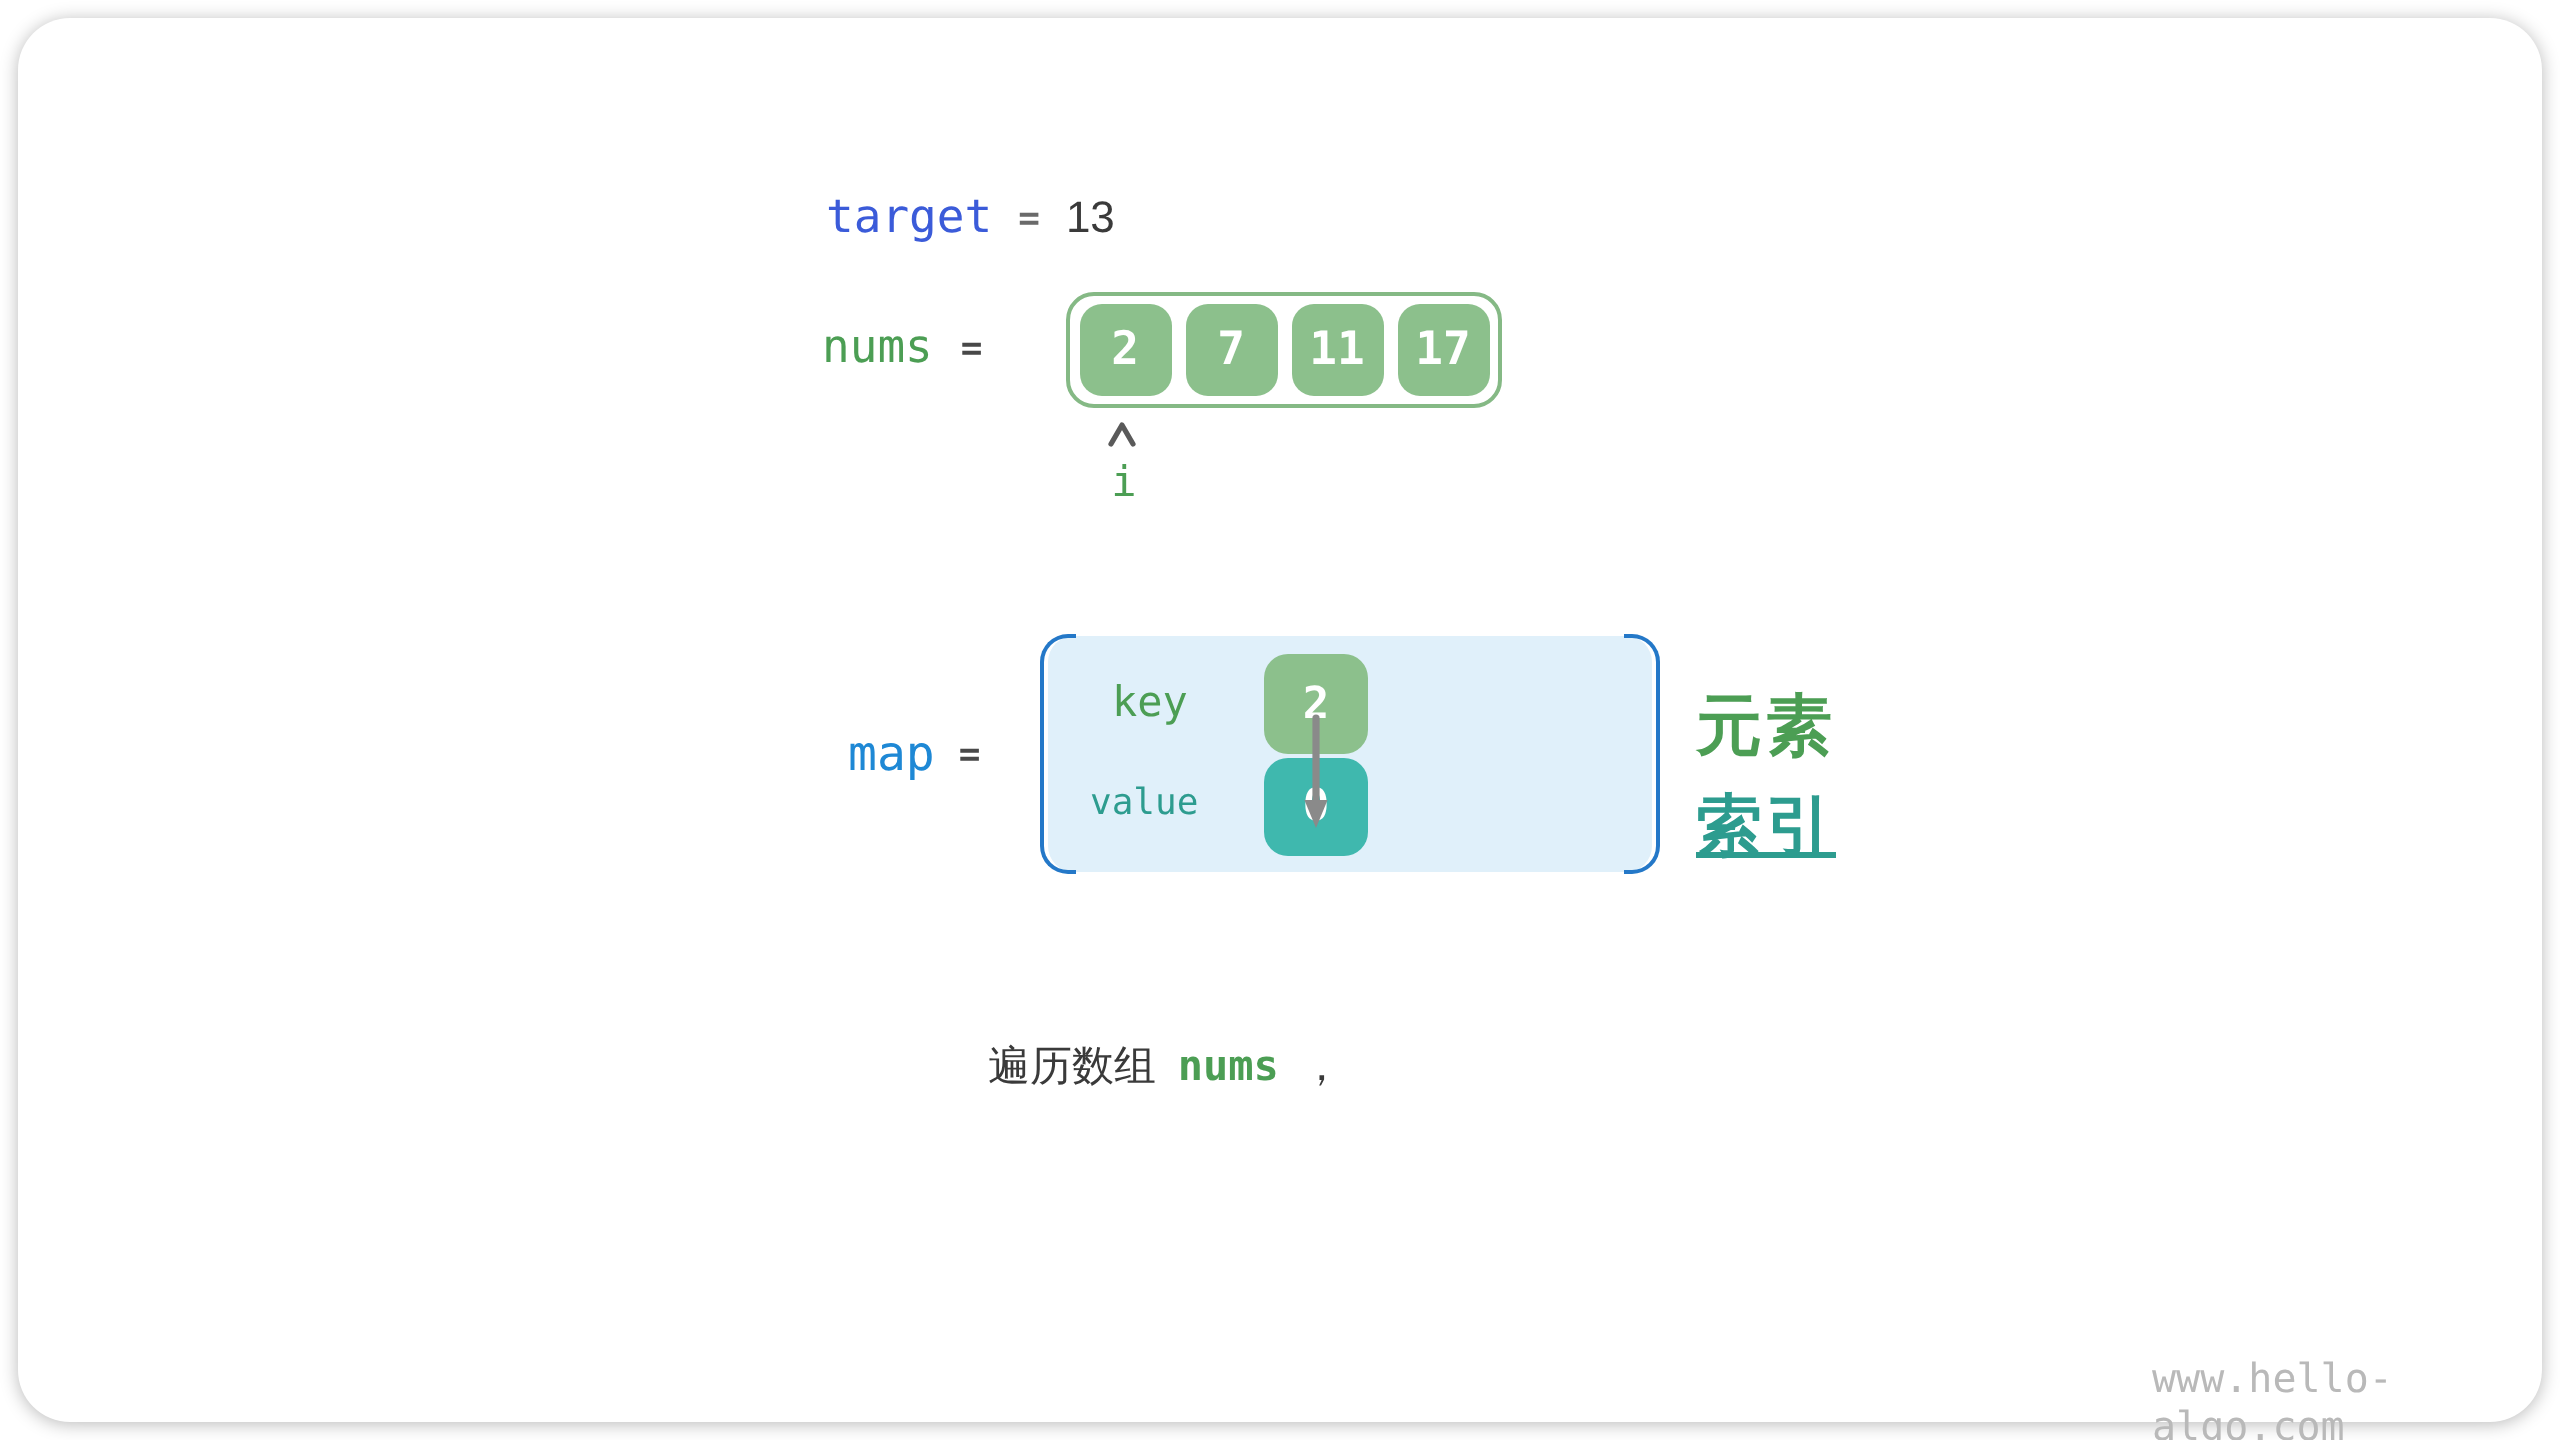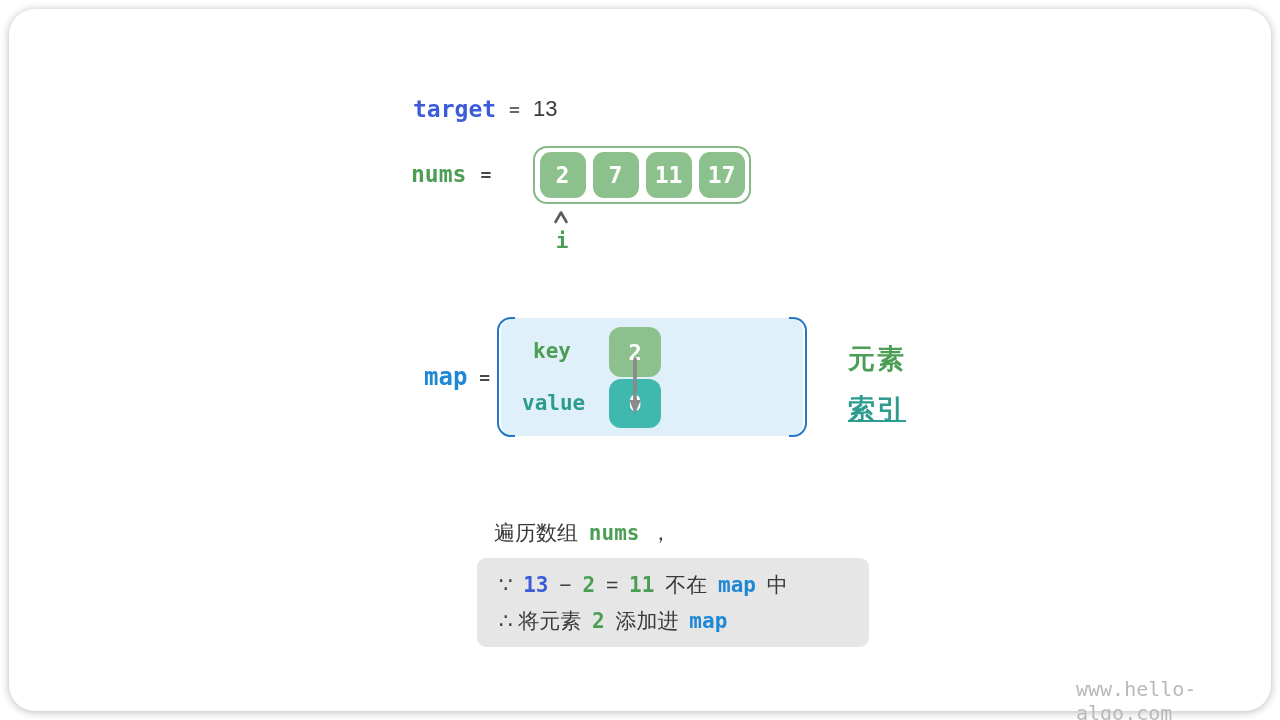--- a/index.html
+++ b/index.html
@@ -8,21 +8,21 @@
   }
   *{margin:0;padding:0;box-sizing:border-box;}
   html,body{width:1280px;height:720px;background:#ffffff;font-family:var(--sans);}
   .stage{position:relative;width:1280px;height:720px;overflow:hidden;}
   .card{
     position:absolute;inset:9px;background:#ffffff;border-radius:26px;
     box-shadow:0 1px 9px rgba(0,0,0,0.28);
   }
   .abs{position:absolute;}
   .row{display:flex;align-items:center;}
-  .code{font-family:var(--mono);font-weight:bold;}
+  .code{font-family:var(--mono);font-weight:normal;}
   .indigo{color:var(--indigo);}
   .green{color:var(--green);}
   .cyan{color:var(--cyan);}
   .tealc{color:var(--teal);}
 
   
   .target-row{left:413px;top:95px;height:28px;gap:13px;}
   .target-row .code{font-size:23px;}
   .eq-light{font-family:var(--mono);font-size:18px;font-weight:600;color:#6a6a6a;}
   .eq-dark{font-family:var(--mono);font-size:18px;font-weight:bold;color:#484848;}
@@ -40,35 +40,35 @@
     width:46px;height:46px;border-radius:11px;background:var(--cellGreen);
     color:#fff;font-family:var(--mono);font-weight:bold;font-size:23px;
     display:inline-flex;align-items:center;justify-content:center;
   }
   .caret-svg{left:552px;top:209px;}
   .i-label{left:552px;top:229px;width:20px;text-align:center;font-size:21px;}
 
   
   .map-label{left:424px;top:363px;height:28px;gap:12px;}
   .map-label .code{font-size:24px;}
-  .map-box{left:497px;top:317px;width:310px;height:120px;}
+  .map-box{left:520px;top:317px;width:310px;height:120px;}
   .map-fill{position:absolute;inset:1px 4px;background:var(--mapFill);border-radius:13px;}
   .map-bracket{position:absolute;top:0;bottom:0;width:18px;border:2.5px solid var(--bracket);}
   .map-bracket.left{left:0;border-right:none;border-radius:14px 0 0 14px;}
   .map-bracket.right{right:0;border-left:none;border-radius:0 14px 14px 0;}
   .key-label{left:36px;top:22px;font-size:21px;}
-  .value-label{left:25px;top:74px;font-size:21px;}
+  .value-label{left:25px;top:74px;font-size:18px;}
   .kv-cell{
     width:52px;border-radius:12px;color:#fff;font-family:var(--mono);
     font-weight:bold;font-size:22px;display:flex;align-items:center;justify-content:center;
   }
   .key-cell{left:112px;top:10px;height:50px;background:var(--cellGreen);}
   .value-cell{left:112px;top:62px;height:49px;background:var(--tealBox);}
   .kv-arrow{left:130px;top:40px;z-index:3;}
-  .side-label{font-size:27px;font-weight:bold;letter-spacing:2px;}
+  .side-label{font-size:33px;font-weight:bold;letter-spacing:2px;}
   .side-element{left:848px;top:341px;}
   .side-index{left:848px;top:391px;text-decoration:underline;}
 
   
   .caption{left:494px;top:513px;height:28px;font-size:21px;display:flex;align-items:center;}
   .reason-box{
     left:477px;top:558px;width:392px;height:89px;background:var(--grayBox);
     border-radius:9px;padding:9px 0 0 22px;font-size:21px;line-height:36px;
   }
   .seg{white-space:pre;margin-top:12px;}
@@ -128,19 +128,15 @@
 
   <div class="abs side-label green side-element">元素</div>
   <div class="abs side-label tealc side-index">索引</div>
 
   <div class="abs caption">
       <span class="seg seg-dark">遍历数组 </span>
       <span class="seg seg-green">nums</span>
       <span class="seg seg-dark"> ，</span>
     </div>
 
-  <div class="abs reason-box">
-    <div><span class="seg seg-dark">∵ </span><span class="seg seg-indigo">13</span><span class="seg seg-dark"> − </span><span class="seg seg-green">2</span><span class="seg seg-dark"> = </span><span class="seg seg-green">11</span><span class="seg seg-dark"> 不在 </span><span class="seg seg-cyan">map</span><span class="seg seg-dark"> 中</span></div>
-    <div><span class="seg seg-dark">∴ 将元素 </span><span class="seg seg-green">2</span><span class="seg seg-dark"> 添加进 </span><span class="seg seg-cyan">map</span></div>
-  </div>
 
   <div class="abs watermark">www.hello-algo.com</div>
 </div>
 
 </body></html>

